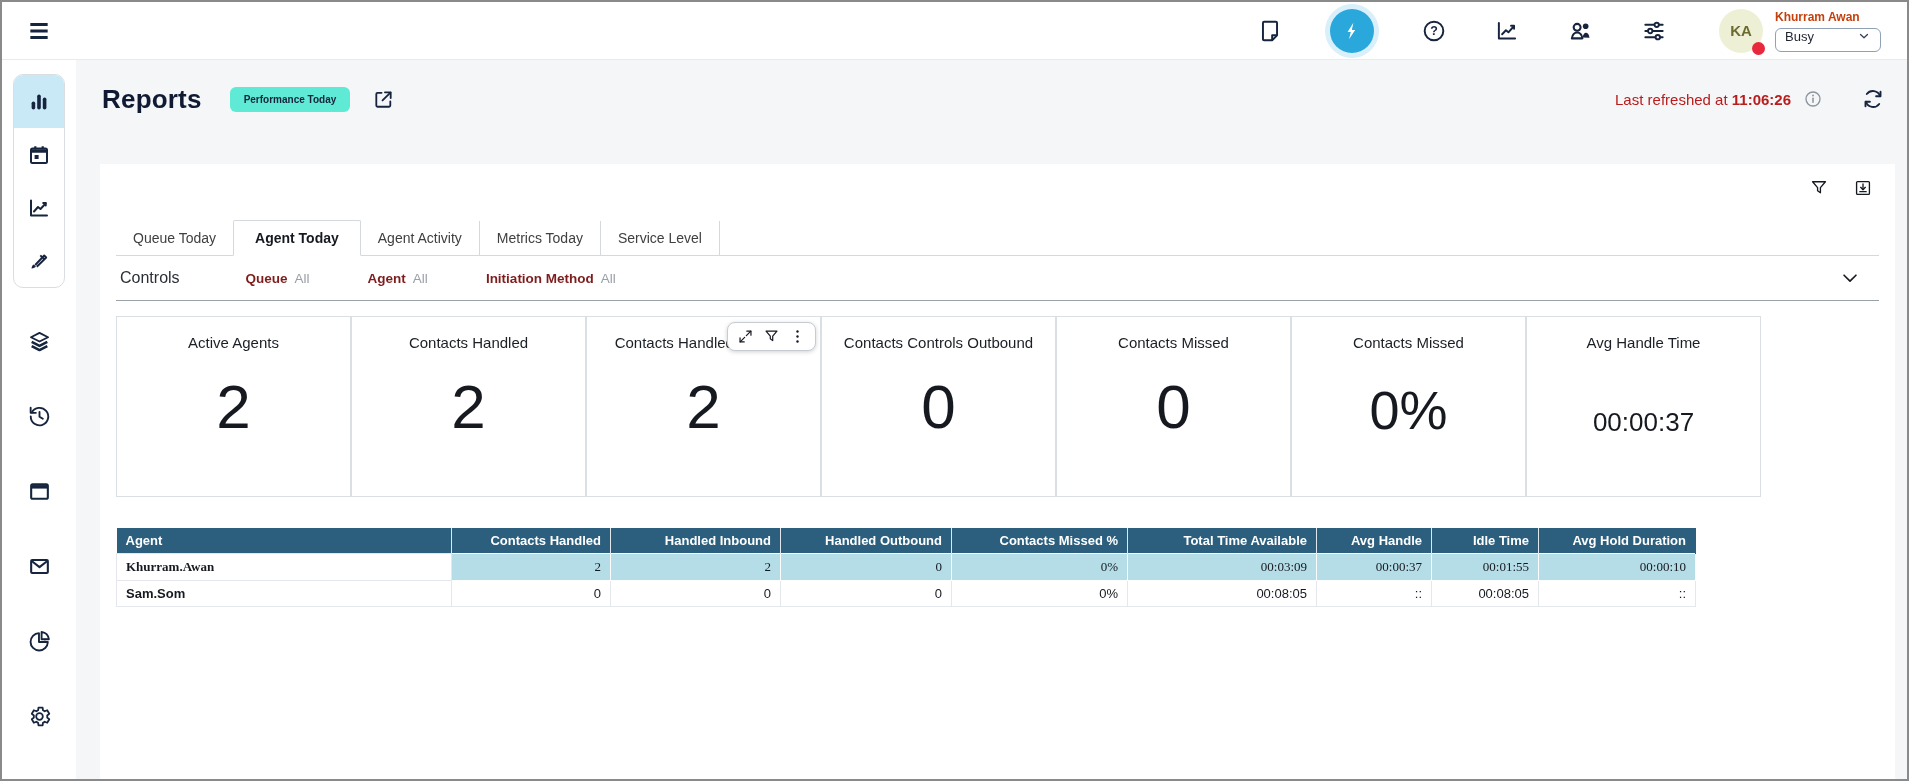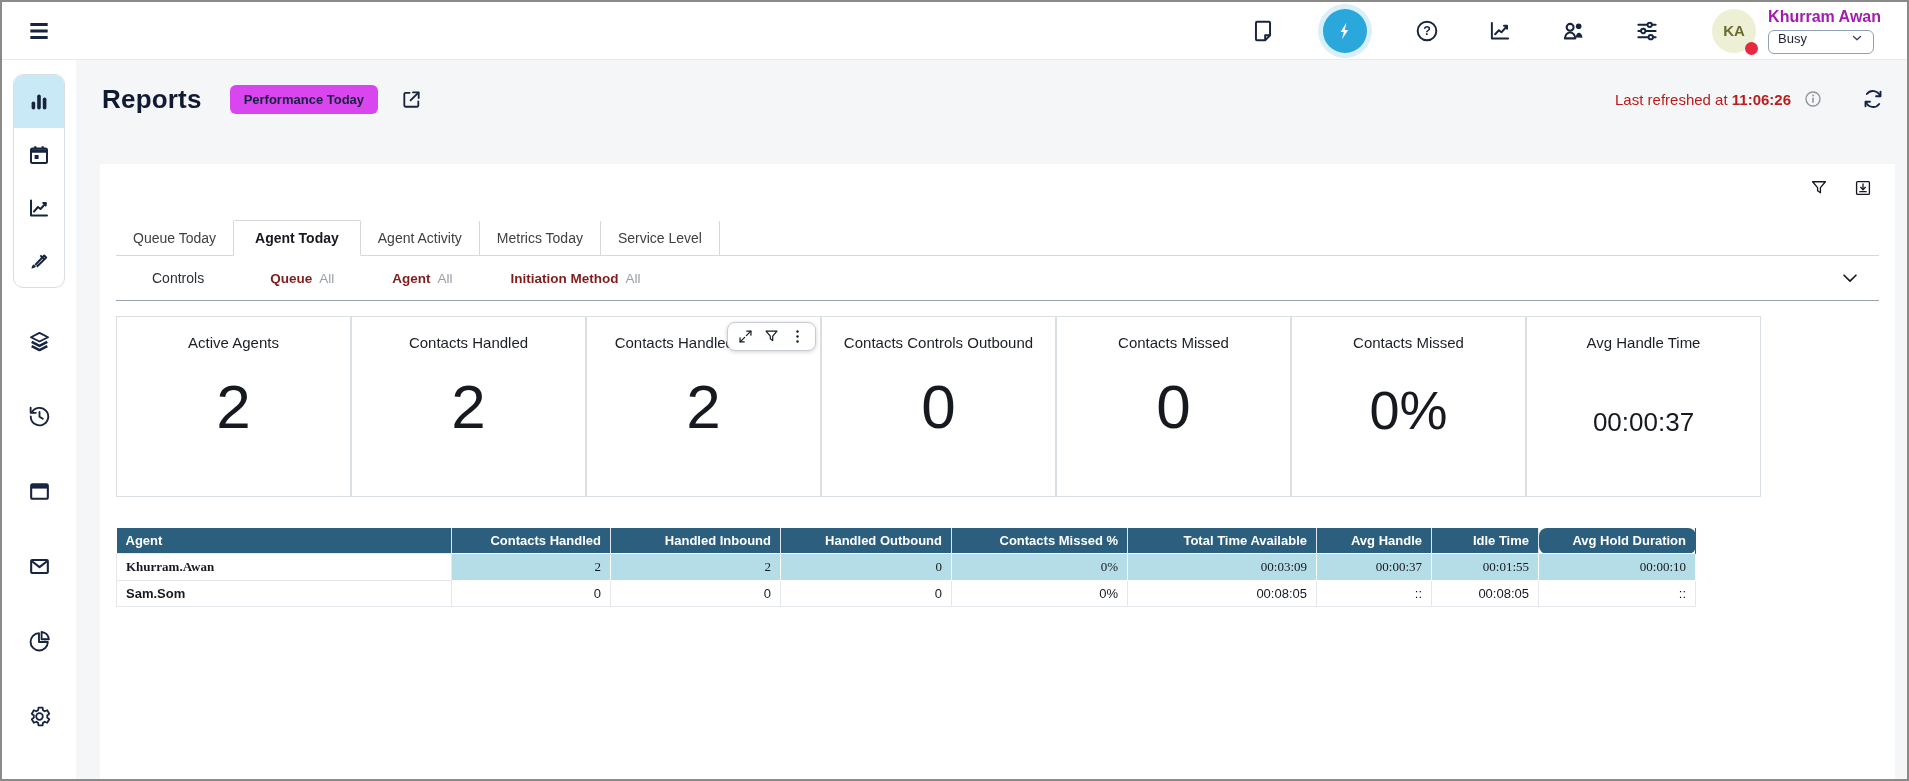--- a/index.html
+++ b/index.html
@@ -20,42 +20,42 @@
   .tb-icons { display:flex; align-items:center; gap:47px; margin-right:26px; }
   .tb-icon { cursor:pointer; display:flex; align-items:center; justify-content:center; }
   .tb-icon.lightning { width:44px; height:44px; border-radius:50%; background:#2aa7db;
     box-shadow:0 0 0 5px #d9effa; }
   .avatar { position:relative; width:44px; height:44px; border-radius:50%;
     background:#eef0d6; color:#6b6b2f; font-weight:bold; font-size:15px;
     display:flex; align-items:center; justify-content:center; margin-left:26px; cursor:pointer;}
   .avatar .dot { position:absolute; right:-2px; bottom:-2px; width:13px; height:13px;
     border-radius:50%; background:#e8283c; }
   .user-block { margin-left:12px; }
-  .user-name { font-weight:bold; font-size:16px; color:#a21caf; }
+  .user-name { font-weight:bold; font-size:12px; color:#c2410c; }
   .status-select { margin-top:4px; width:106px; height:24px; border:1px solid #90a0b5;
     border-radius:6px; display:flex; align-items:flex-start; justify-content:space-between;
     padding:0 9px; font-size:13px; color:#1f2430; background:#fff; cursor:pointer; }
 
   
   .shell { display:flex; height:719px; }
   .sidebar { width:74px; background:#fff; padding-top:14px;
     display:flex; flex-direction:column; align-items:center; }
   .side-group { width:52px; border:1px solid #d9dee3; border-radius:10px; background:#fff;
     overflow:hidden; margin-bottom:26px; }
   .s-item { width:100%; height:53px; display:flex; align-items:center; justify-content:center; cursor:pointer; }
   .s-item.active { background:#c9e9f6; }
   .side-item { width:52px; height:54px; margin-bottom:21px; display:flex;
     align-items:center; justify-content:center; cursor:pointer; }
 
   .main { flex:1; background:#f4f6f8; position:relative; }
 
   
   .page-head { display:flex; align-items:center; height:78px; padding:0 22px 0 26px;justify-content:space-between; }
   .page-title { font-size:26px; font-weight:bold; color:#101b33; letter-spacing:.2px; }
-  .badge { margin-left:28px; background:#d946ef; color:#14223c; font-size:13px;
+  .badge { margin-left:28px; background:#5eead4; color:#14223c; font-size:10px;
     font-weight:bold; padding:7px 14px; border-radius:6px; }
   .open-icon { margin-left:22px; cursor:pointer; }
   .ph-spacer { flex:1; }
   .refresh-text { font-size:15px; color:#b91c1c; }
   .refresh-time { font-weight:bold; }
   .info-icon { margin-left:12px; cursor:pointer; }
   .refresh-icon { margin-left:38px; cursor:pointer; }
 
   
   .panel { position:absolute; left:24px; right:12px; top:104px; bottom:0;
@@ -67,21 +67,21 @@
   .tabbar { display:flex; align-items:flex-end; border-bottom:1px solid #d4d9de;
     margin-top:18px; }
   .tab { font-size:14px; color:#404040; padding:9px 17px; cursor:pointer; white-space:nowrap; }
   .tab.sep { border-right:1px solid #d4d9de; }
   .tab.active { background:#fff; border:1px solid #d4d9de; border-bottom:1px solid #fff;
     margin-bottom:-1px; font-weight:bold; color:#16191f; border-radius:2px 2px 0 0;
     padding:9px 21px; }
 
   .controls { display:flex; align-items:center; height:45px;
     border-bottom:1px solid #99a1a9; padding:0 4px; }
-  .controls-label { font-size:14px; color:#2a2f36; margin-right:66px;margin-left:32px; }
+  .controls-label { font-size:16px; color:#2a2f36; margin-right:66px; }
   .ctrl { margin-right:58px; font-size:13.5px; cursor:pointer; white-space:nowrap; }
   .ctrl .n { font-weight:bold; color:#7f1d1d; margin-right:7px; }
   .ctrl .v { color:#9aa0a8; }
   .controls-chev { margin-left:auto; margin-right:14px; cursor:pointer; }
 
   .cards { display:flex; margin-top:15px; width:1716px; }
   .card { width:235px; height:181px; background:#fff; border:1px solid #dadfe4;
     position:relative; text-align:center; }
   .card .t { margin-top:17px; font-size:15px; color:#1b1f26; white-space:nowrap; overflow:hidden; }
   .card .v { margin-top:20px; font-size:62px; color:#16191f; }
@@ -90,21 +90,21 @@
   .card-tools { position:absolute; top:5px; right:4px; background:#fff;
     border:1px solid #c7ccd2; border-radius:8px; box-shadow:0 1px 4px rgba(0,0,0,.18);
     display:flex; align-items:center; gap:9px; padding:5px 9px; z-index:5; }
   .card-tools .ct { cursor:pointer; }
 
   .table-wrap { margin-top:31px; }
   table { width:1579px; border-collapse:collapse; table-layout:fixed; font-size:13px; }
   th { background:#2c5f7e; color:#fff; font-weight:bold; padding:5px 9px;
     text-align:right; border-right:1px solid rgba(255,255,255,.85); cursor:pointer; }
   th:first-child { text-align:left; }
-  th:last-child { border-right:1px solid #2c5f7e;border-radius:8px; }
+  th:last-child { border-right:1px solid #2c5f7e; }
   td { padding:5px 9px; text-align:right; border:1px solid #e4e8ec; background:#fff; color:#16191f; }
   td:first-child { text-align:left; font-weight:bold; }
   tr.highlight td { background:#b5dde7; border-color:#fbfdfd;font-family:Liberation Serif, serif; }
   tr.highlight td:first-child { background:#fff; border-color:#e4e8ec; }
 </style>
 </head>
 <body>
 
 <div class="topbar">
   <span class="hamburger">

